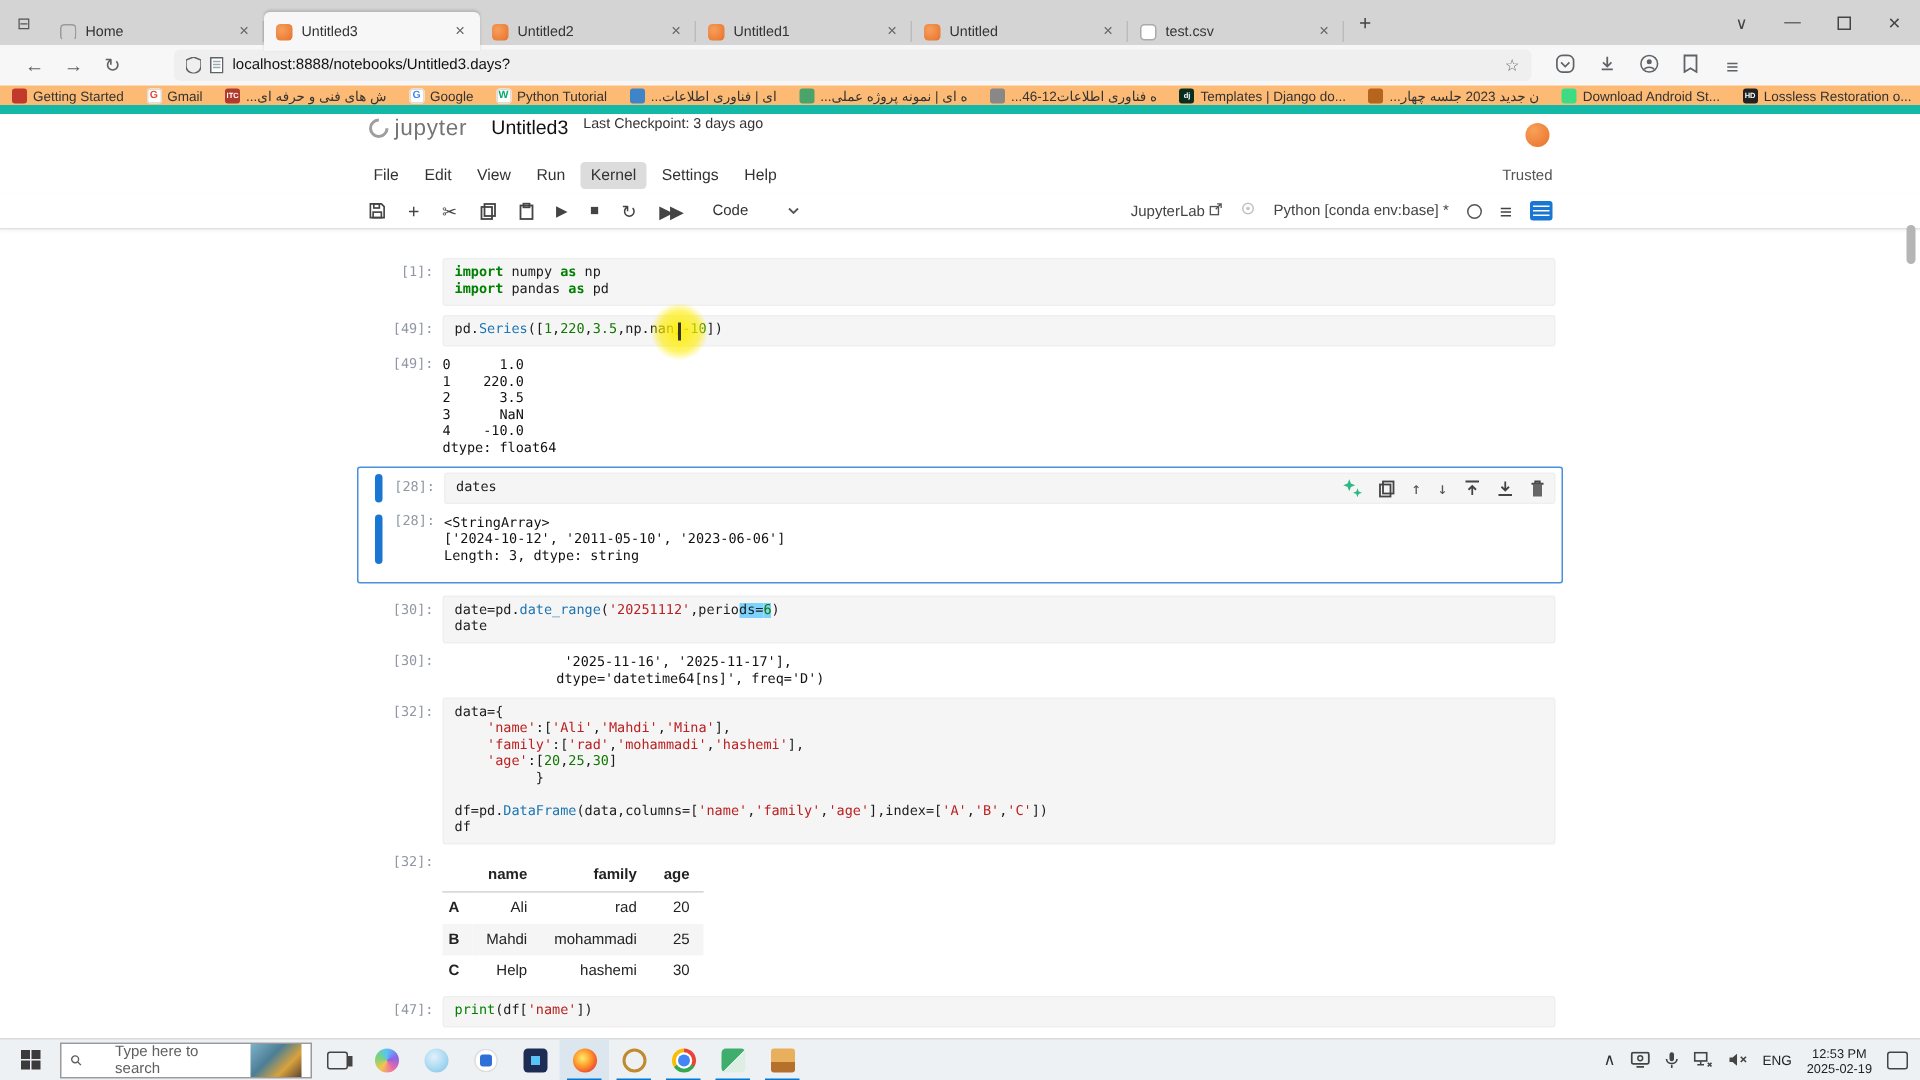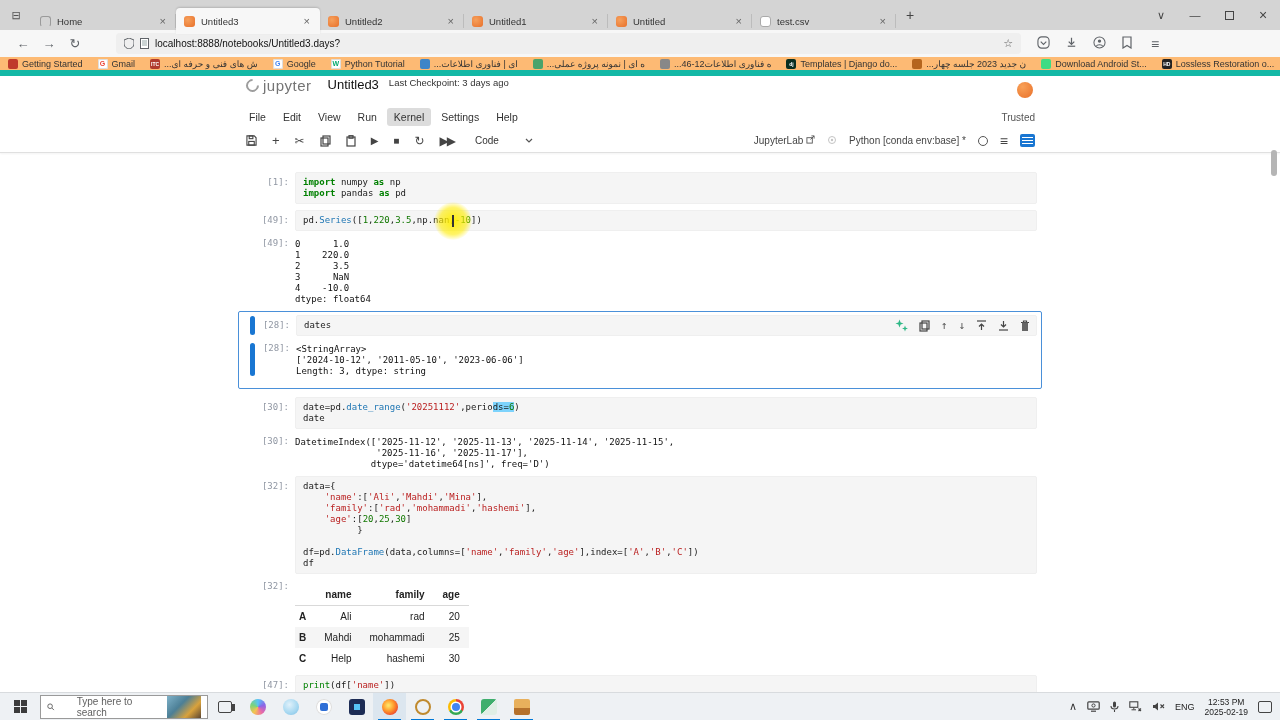--- a/index.html
+++ b/index.html
@@ -441,21 +441,20 @@
       <div class="cellrow">
         <div class="prompt">[30]:</div>
         <div class="inputbox">
           <div class="cl"><span class="tk-p">date=pd.</span><span class="tk-fn">date_range</span><span class="tk-p">(</span><span class="tk-str">'20251112'</span><span class="tk-p">,perio</span><span class="tk-p selbg">ds=</span><span class="tk-num selbg">6</span><span class="tk-p">)</span></div>
           <div class="cl"><span class="tk-p">date</span></div>
         </div>
       </div>
       <div class="cellrow">
         <div class="prompt outp">[30]:</div>
         <div class="outputbox">
-          <div class="cl">DatetimeIndex(['2025-11-12', '2025-11-13', '2025-11-14', '2025-11-15',</div>
           <div class="cl">               '2025-11-16', '2025-11-17'],</div>
           <div class="cl">              dtype='datetime64[ns]', freq='D')</div>
         </div>
       </div>
       <div class="cellrow">
         <div class="prompt">[32]:</div>
         <div class="inputbox">
           <div class="cl"><span class="tk-p">data={</span></div>
           <div class="cl"><span class="tk-p">    </span><span class="tk-str">'name'</span><span class="tk-p">:[</span><span class="tk-str">'Ali'</span><span class="tk-p">,</span><span class="tk-str">'Mahdi'</span><span class="tk-p">,</span><span class="tk-str">'Mina'</span><span class="tk-p">],</span></div>
           <div class="cl"><span class="tk-p">    </span><span class="tk-str">'family'</span><span class="tk-p">:[</span><span class="tk-str">'rad'</span><span class="tk-p">,</span><span class="tk-str">'mohammadi'</span><span class="tk-p">,</span><span class="tk-str">'hashemi'</span><span class="tk-p">],</span></div>

